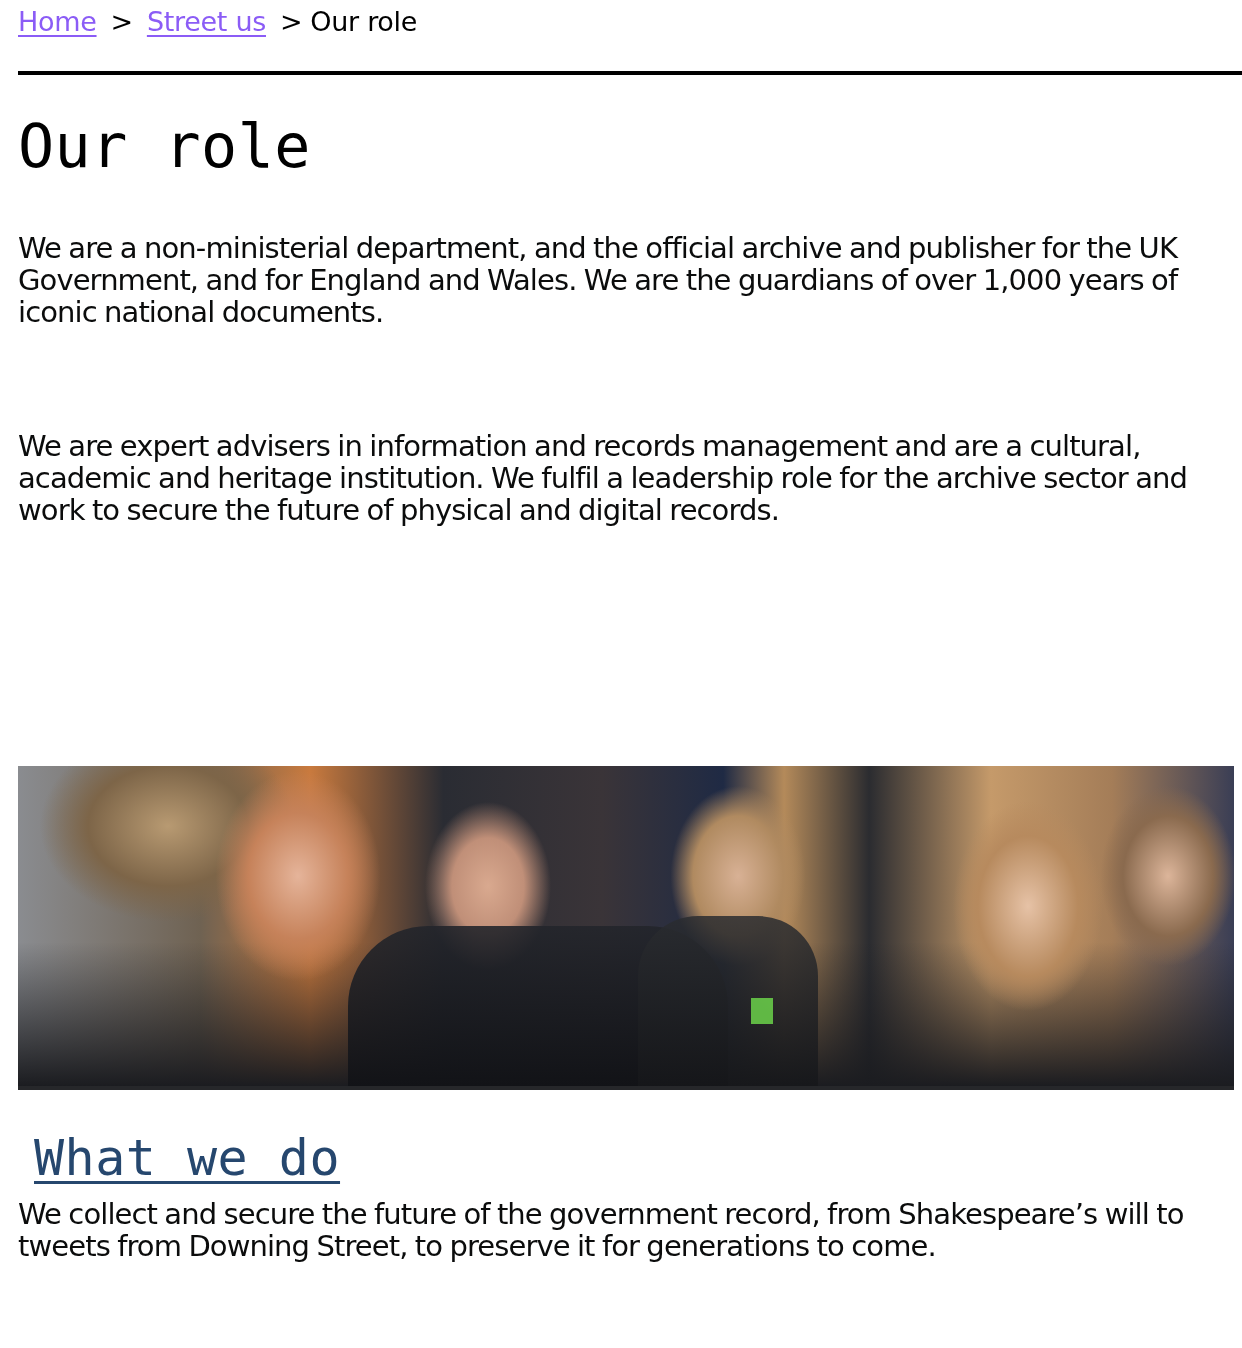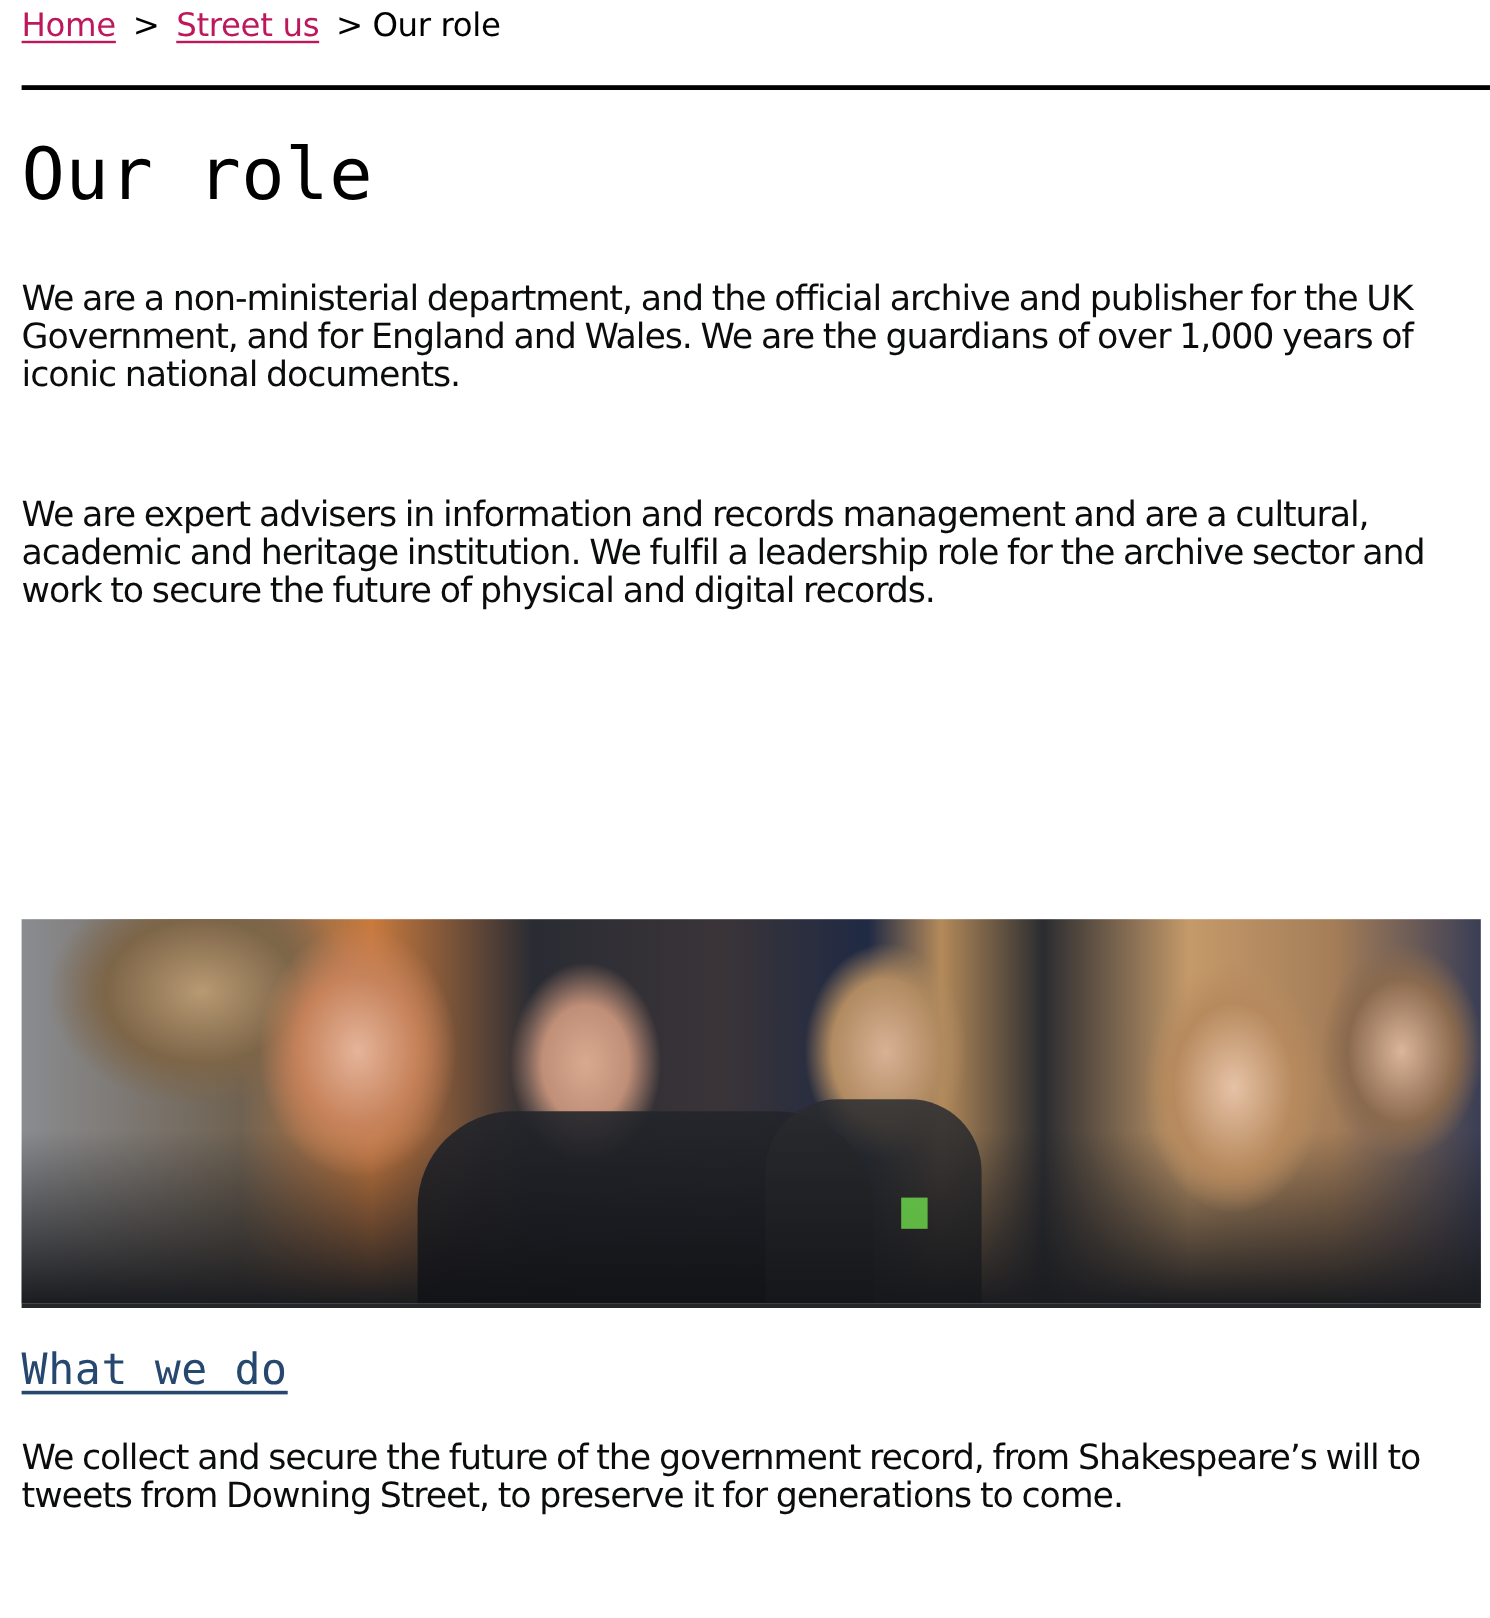--- a/index.html
+++ b/index.html
@@ -19,21 +19,21 @@
       position: absolute;
       left: 18px;
       top: 4px;
       font-size: 27px;
       line-height: 36px;
       color: #000;
       white-space: nowrap;
       letter-spacing: -0.3px;
     }
     .breadcrumb a {
-      color: #be185d;
+      color: #8b5cf6;
       text-decoration-thickness: 2px;
       text-underline-offset: 4px;
       margin-top: 40px;
     }
     .breadcrumb .sep {
       display: inline-block;
       margin: 0 14px 0 14px;
     }
     .breadcrumb .sep.last {
       margin: 0 8px 0 14px;
@@ -64,21 +64,21 @@
       width: 1200px;
       margin: 0;
       font-family: "DejaVu Sans", sans-serif;
       font-size: 29px;
       line-height: 32px;
       color: #0b0c0c;
       letter-spacing: -0.9px;
       word-spacing: -1px;
     }
     .p1 { top: 232px; }
-    .p2 { top: 412px; }
+    .p2 { top: 430px; }
     .p3 { top: 1198px; }
     .hero {
       position: absolute;
       left: 18px;
       top: 766px;
       width: 1216px;
       height: 320px;
       border-bottom: 4px solid #26272a;
       overflow: hidden;
       background:
@@ -117,24 +117,24 @@
       top: 232px;
       width: 22px;
       height: 26px;
       background: #6bd24a;
       opacity: 0.85;
     }
     .section-heading {
       position: absolute;
       left: 18px;
       top: 1110px;
-      margin: 0;
+      margin: 16px;
       font-family: "DejaVu Sans Mono", monospace;
       font-weight: normal;
-      font-size: 36px;
+      font-size: 50px;
       line-height: 64px;
       letter-spacing: 0.5px;
     }
     .section-heading a {
       color: #26476e;
       text-decoration: underline;
       text-decoration-thickness: 3px;
       text-underline-offset: 6px;
     }
   </style>

